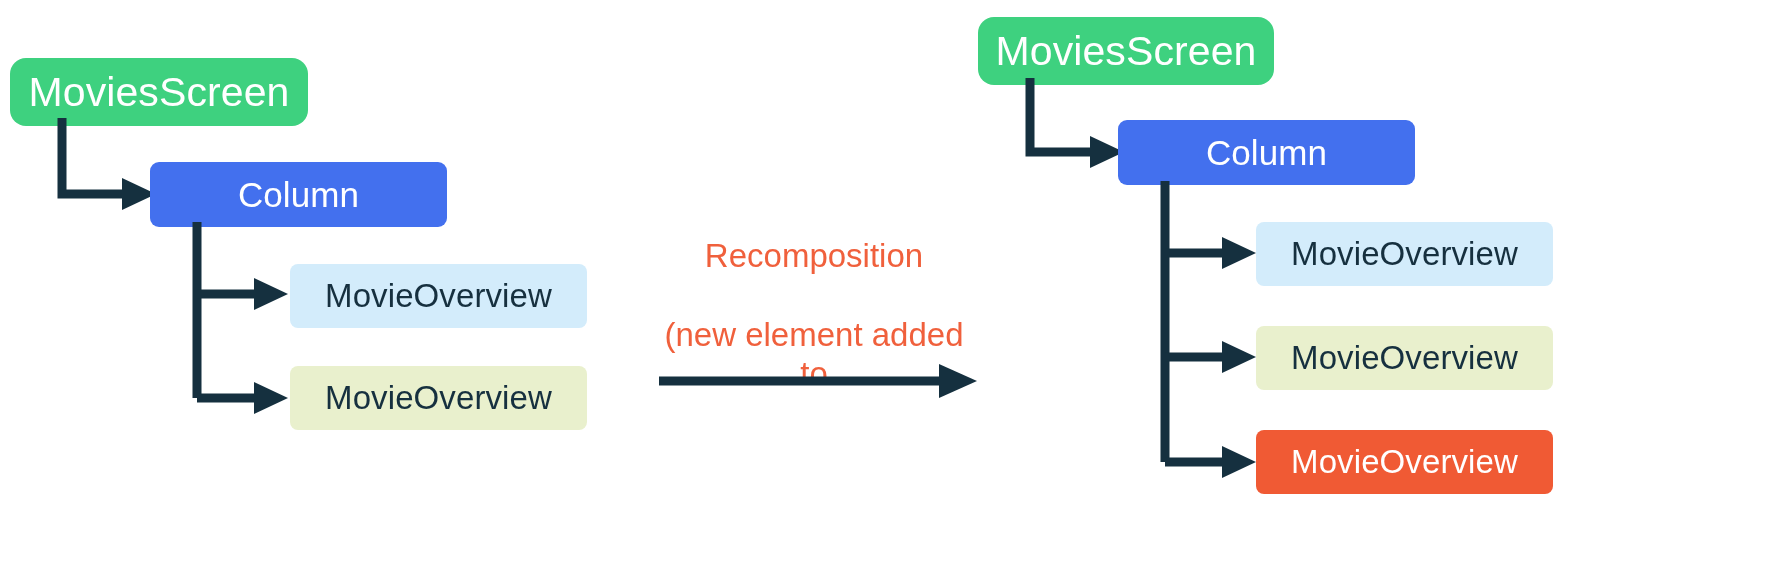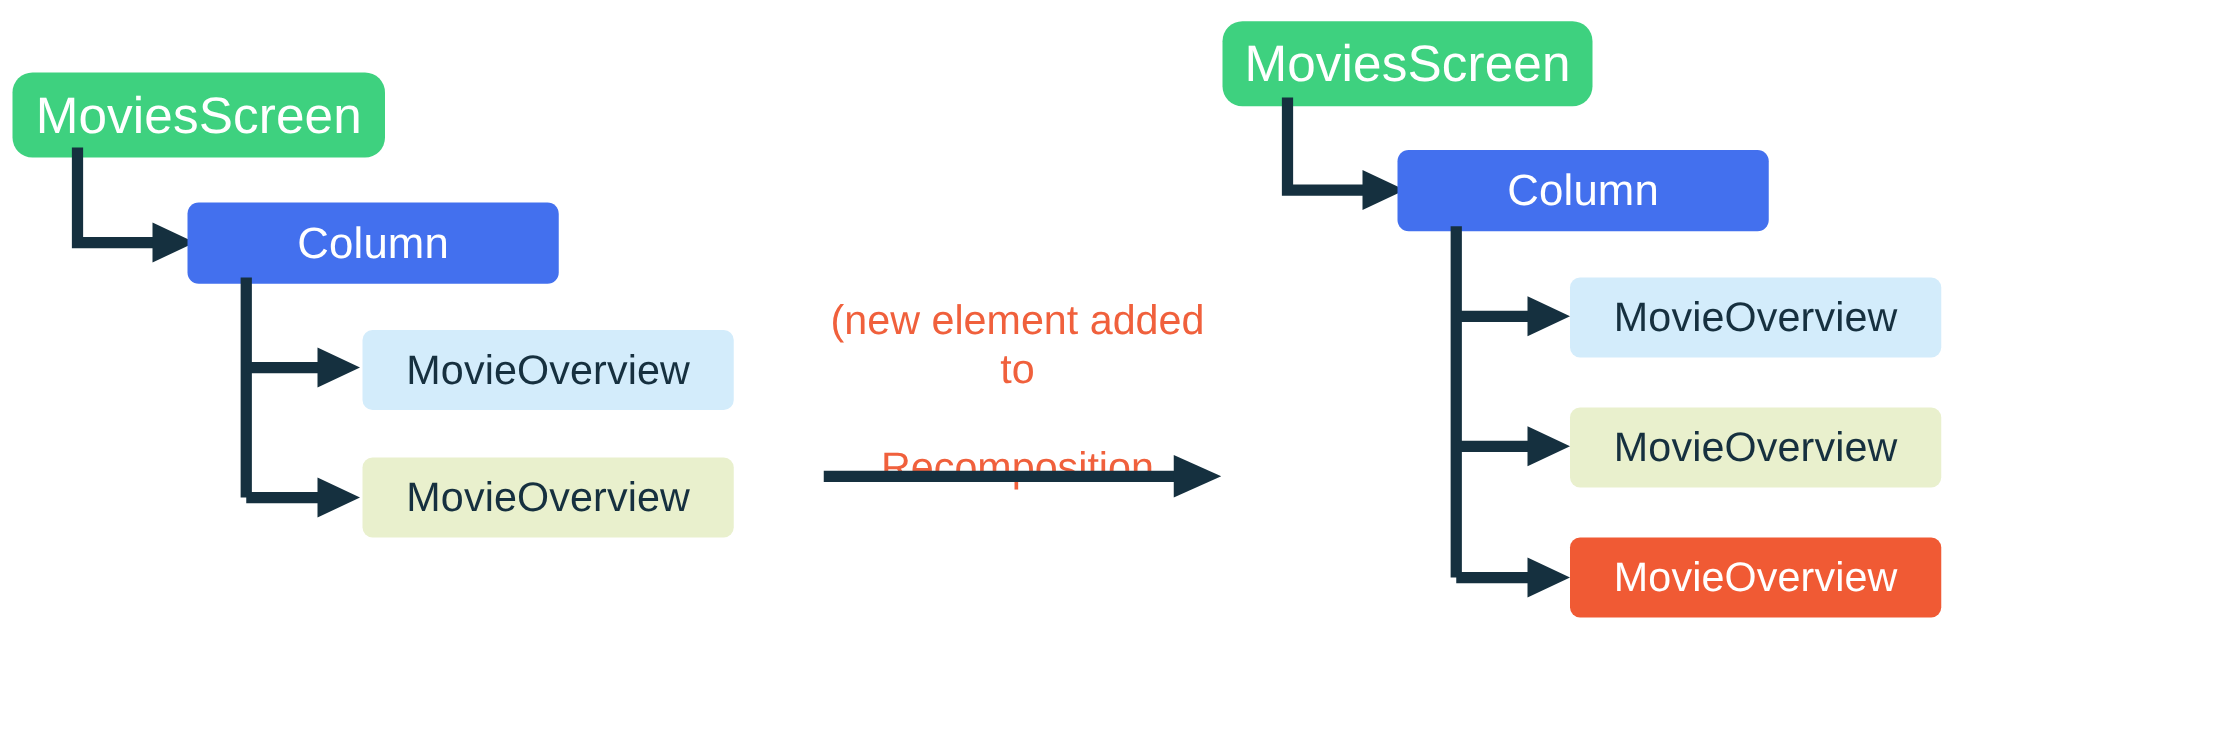--- a/index.html
+++ b/index.html
@@ -112,22 +112,22 @@
       </svg>
     </div>
 
     <div class="node n-overview-blue" style="left: 290px; top: 264px; width: 297px; height: 64px; background-color: rgb(211, 236, 251); color: rgb(22, 48, 63);">MovieOverview</div>
 
     <div class="node n-overview-olive" style="left: 290px; top: 366px; width: 297px; height: 64px; background-color: rgb(233, 240, 205); color: rgb(22, 48, 63);">MovieOverview</div>
   </div>
 
   <div>
     <div id="center-caption" style="left: 648px; top: 196px; width: 332px; color: rgb(240, 96, 60);">
+      <div>Recomposition</div>
       <div>(new element added to</div>
-      <div>Recomposition</div>
     </div>
 
     <div id="transition-arrow" class="connector" style="left:655px; top:358px; width:330px; height:46px;">
       <svg width="330" height="46" viewBox="0 0 330 46" xmlns="http://www.w3.org/2000/svg">
         <path d="M4,23 L290,23" fill="none" stroke="#15303f" stroke-width="9"></path>
         <polygon points="284,6 322,23 284,40" fill="#15303f"></polygon>
       </svg>
     </div>
   </div>
 

